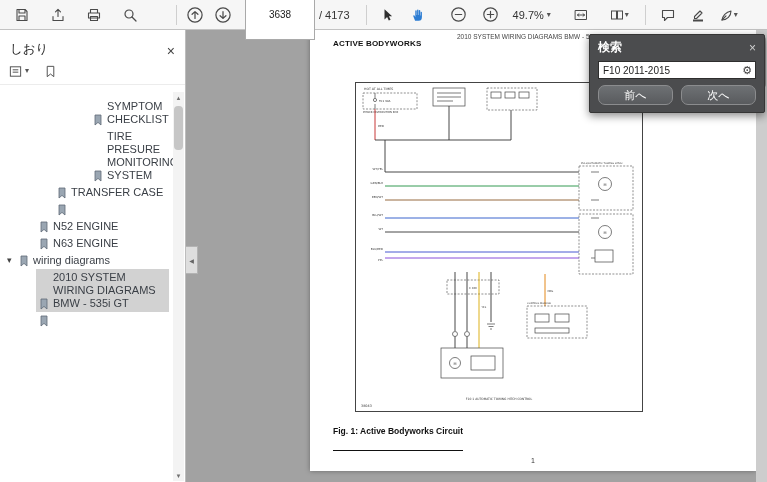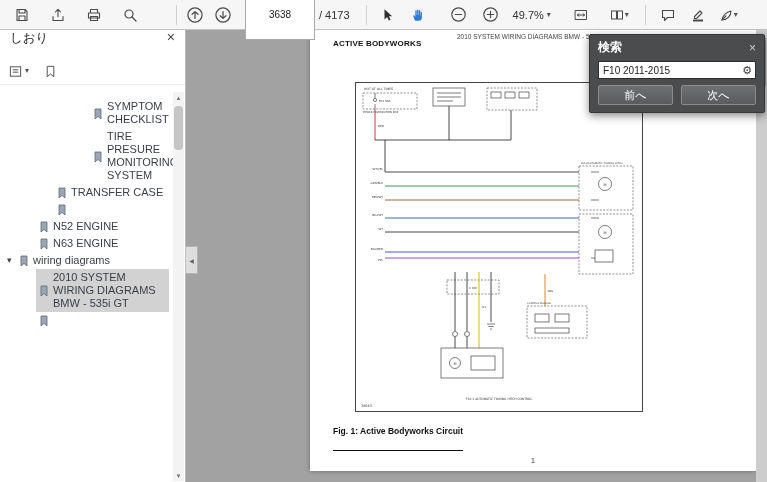--- a/index.html
+++ b/index.html
@@ -19,27 +19,27 @@
     border-radius:2px;color:#4a4a4a;cursor:default;}
   .tb-sep{width:1px;height:20px;background:#cfcfcf;}
   .page-input{width:36px;height:17px;border:1px solid #a9a9a9;background:#fff;
     font-family:"Liberation Sans",sans-serif;font-size:10px;text-align:center;color:#222;padding:16px;}
   .page-total{font-size:11px;color:#333;margin-left:4px;white-space:nowrap;}
   .zoom-ctl{display:flex;align-items:center;gap:3px;font-size:11px;color:#333;padding:0 4px;height:24px;}
   .caret{font-size:8px;color:#555;line-height:1;}
   
   .sidebar{position:absolute;top:30px;left:0;width:186px;bottom:0;background:#ffffff;
     border-right:1px solid #bdbdbd;box-sizing:border-box;z-index:5;}
-  .sb-head{height:28px;display:flex;align-items:flex-start;justify-content:space-between;padding:0 10px;gap:8px;}
+  .sb-head{height:28px;display:flex;align-items:flex-end;justify-content:space-between;padding:0 10px;gap:8px;}
   .sb-title{font-size:12.5px;color:#222;}
   .sb-close{font-size:14px;color:#444;cursor:default;line-height:1;}
   .sb-tools{height:26px;display:flex;align-items:center;gap:14px;padding:0 8px;border-bottom:1px solid #ececec;}
   .sb-tool{display:flex;align-items:center;gap:2px;color:#4a4a4a;}
   .bm-list{position:absolute;top:62px;left:0;right:12px;bottom:0;overflow:hidden;padding-top:6px;}
-  .bm{display:flex;align-items:center;padding:2px 4px 2px 2px;margin-right:4px;
+  .bm{display:flex;align-items:flex-end;padding:2px 4px 2px 2px;margin-right:4px;
     font-size:11px;line-height:13px;color:#3a3f46;cursor:default;}
   .bm .bm-ic{flex:0 0 13px;margin-right:2px;margin-top:1px;}
   .bm .chev{flex:0 0 11px;font-size:9px;color:#444;margin-top:0;}
   .lvl0{margin-left:5px}
   .lvl1{margin-left:36px}
   .lvl2{margin-left:54px}
   .lvl3{margin-left:90px}
   .bm.selected{background:#d2d2d2;}
   
   .sb-scroll{position:absolute;top:62px;right:1px;bottom:1px;width:11px;background:#f3f3f3;}
@@ -75,21 +75,21 @@
   .sp-head{display:flex;align-items:center;justify-content:space-between;padding:4px 8px 2px 8px;}
   .sp-title{color:#fff;font-size:12px;font-weight:bold;}
   .sp-close{color:#cfcfcf;font-size:12px;line-height:1;}
   .sp-input-row{display:flex;align-items:center;margin:3px 8px 0 8px;background:#fff;
     border:1px solid #2e2e2e;height:16px;}
   .sp-input{flex:1;border:none;outline:none;height:14px;font-family:"Liberation Sans",sans-serif;
     font-size:10px;color:#222;padding:0 4px;background:transparent;}
   .sp-gear{color:#3c3c3c;font-size:11px;padding:0 3px;line-height:1;}
   .sp-btn-row{display:flex;gap:8px;padding:6px 8px 7px 8px;}
   .sp-btn{flex:1;height:18px;background:linear-gradient(#6e7174,#595b5e);border:1px solid #8b8c8e;
-    color:#fff;font-size:11px;display:flex;align-items:center;justify-content:center;border-radius:2px;}
+    color:#fff;font-size:11px;display:flex;align-items:center;justify-content:center;border-radius:7px;}
 </style>
 </head>
 <body>
 
 <div class="toolbar">
   <div class="tb-btn" style="margin-left:6px">
     <svg width="16" height="16" viewBox="0 0 16 16" fill="none" stroke="#4a4a4a" stroke-width="1.1" stroke-linejoin="round">
       <path d="M3 2.5h8l2 2v9H3z"></path>
         <path d="M5 2.5v3.5h6V2.5"></path>
         <rect x="5" y="9" width="6" height="4.5"></rect>

